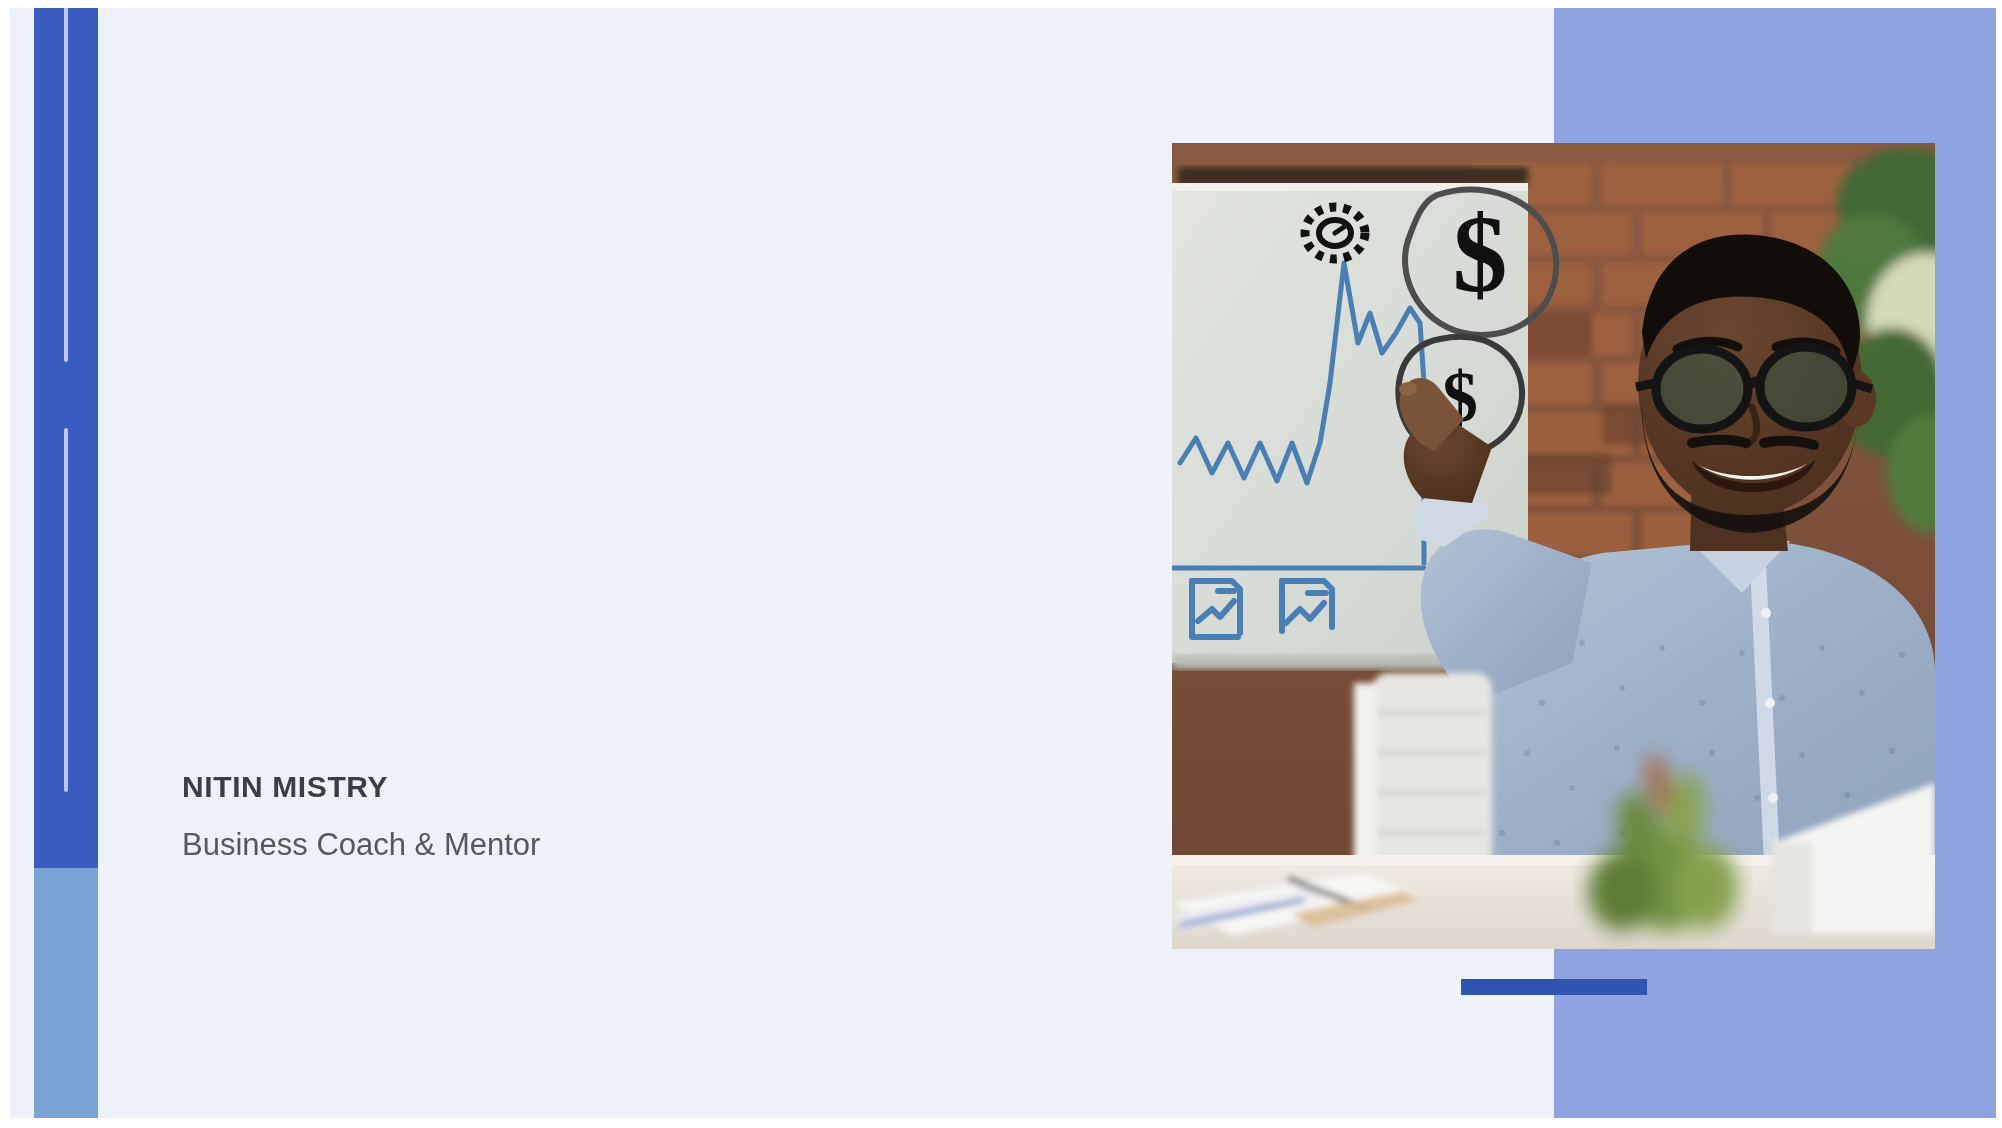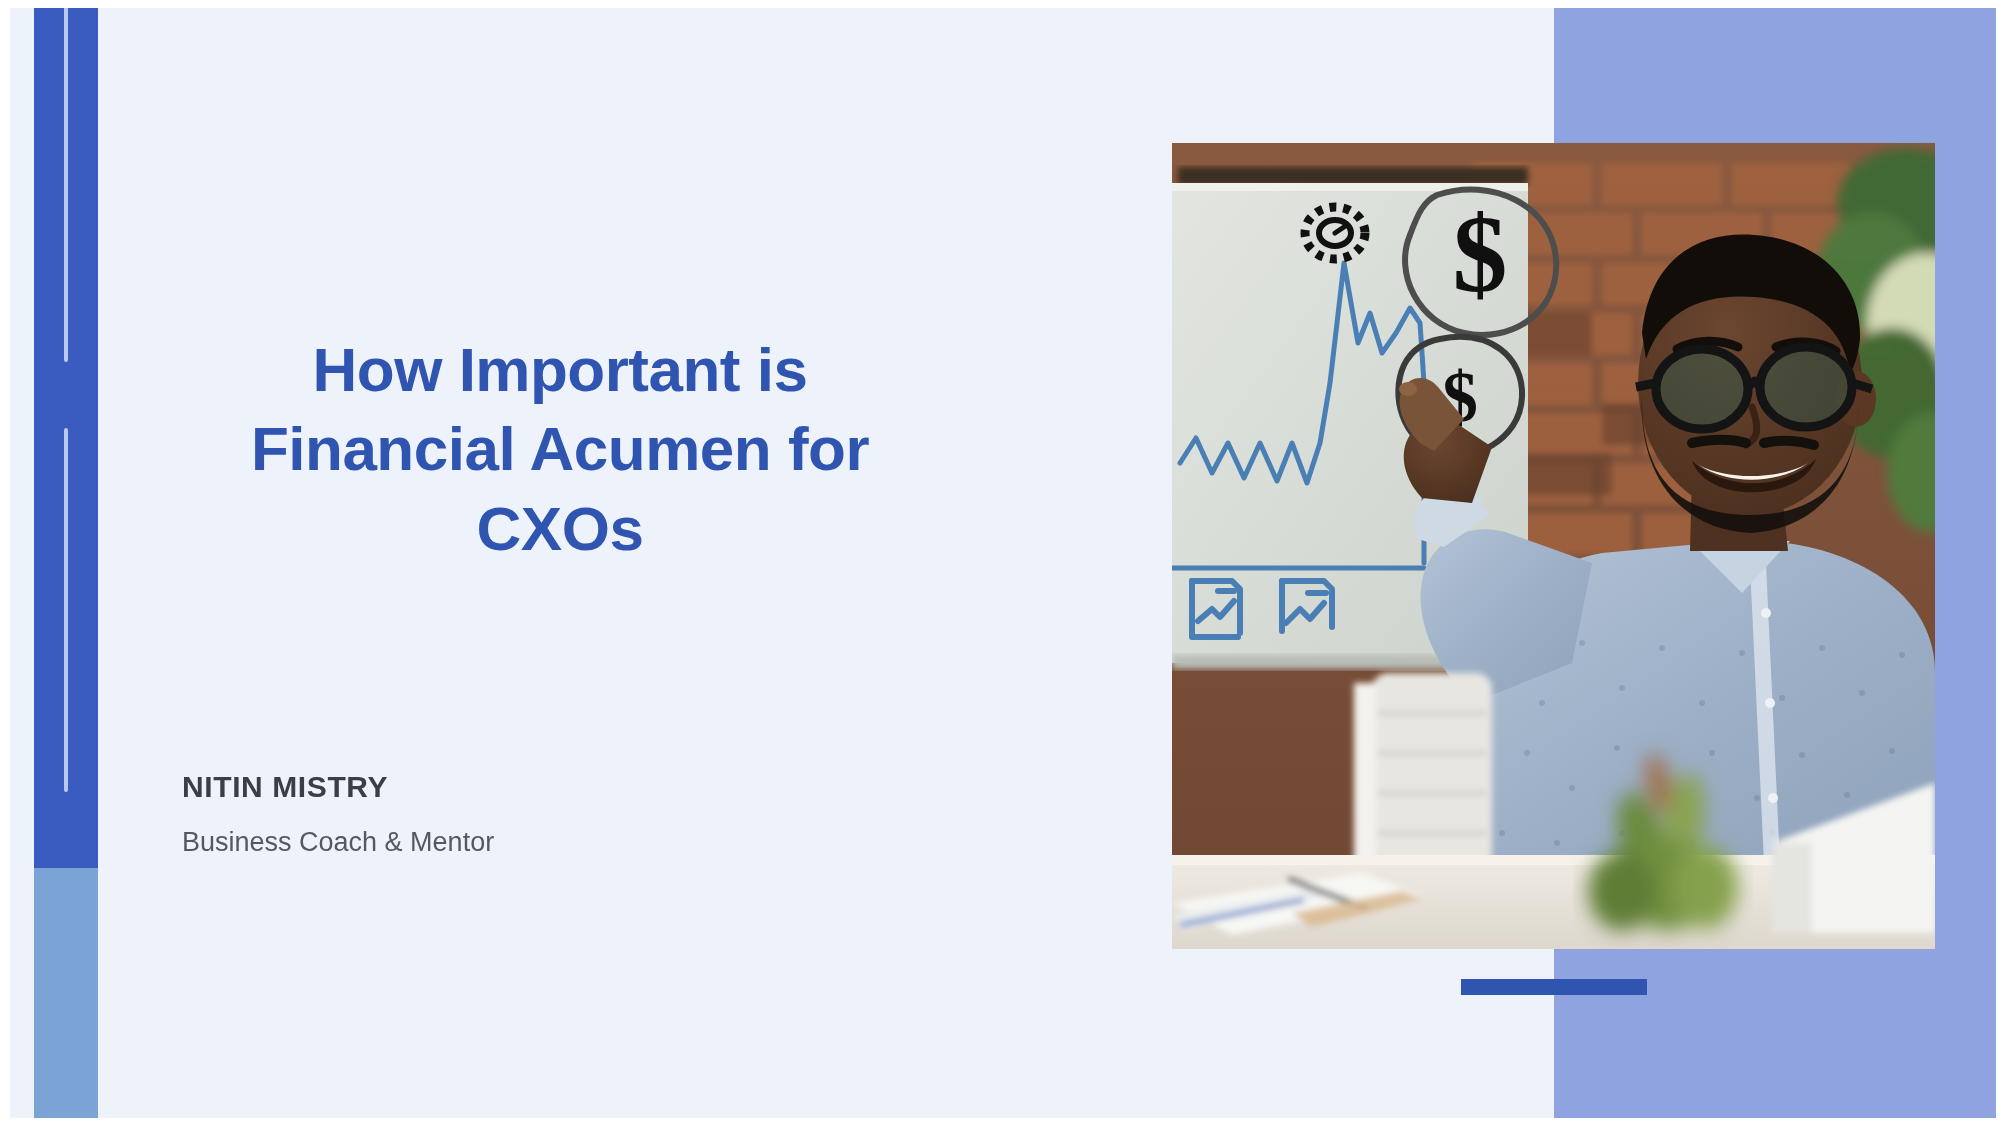--- a/index.html
+++ b/index.html
@@ -72,21 +72,21 @@
 
   
   .name-block{
     position:absolute; left:182px; top:768px; z-index:20;
   }
   .name{
     font-size:30px; font-weight:bold; color:#3b3f45;
     letter-spacing:0.6px; line-height:1.25;
   }
   .role{
-    font-size:27px; font-weight:normal; color:#55595f;
+    font-size:31px; font-weight:normal; color:#55595f;
     margin-top:20px; line-height:1.2;
   }
 
   
   .photo{
     position:absolute; left:1172px; top:143px;
     width:763px; height:806px;
     z-index:30; overflow:hidden;
     background:#c9cdc6;
   }
@@ -97,25 +97,20 @@
 
 <div id="slide">
 
   <div class="bar-dark"></div>
   <div class="bar-light"></div>
   <div class="bar-line-a"></div>
   <div class="bar-line-b"></div>
 
   <div class="panel-right"></div>
 
-  <div class="title-block">
-    <div class="title-line">How Important is</div>
-    <div class="title-line">Financial Acumen for</div>
-    <div class="title-line">CXOs</div>
-  </div>
 
   <div class="name-block">
     <div class="name">NITIN MISTRY</div>
     <div class="role">Business Coach &amp; Mentor</div>
   </div>
 
   <div class="photo">
     <svg viewBox="0 0 763 806" preserveAspectRatio="xMidYMid slice">
       <defs>
         <linearGradient id="wallg" x1="0" y1="0" x2="0" y2="1">

